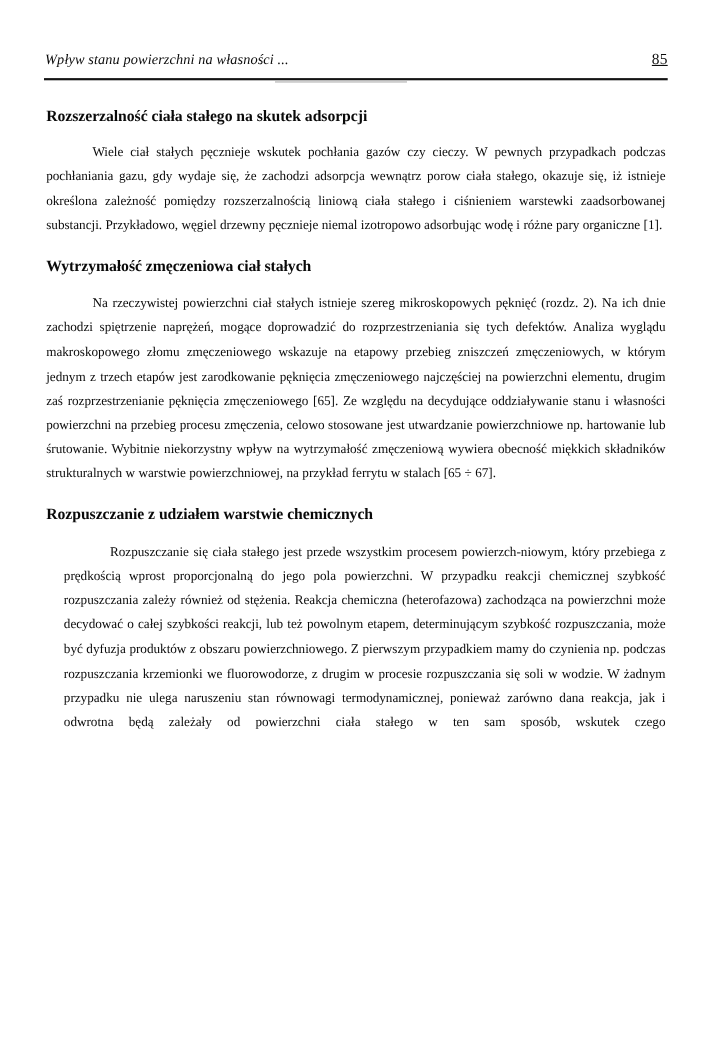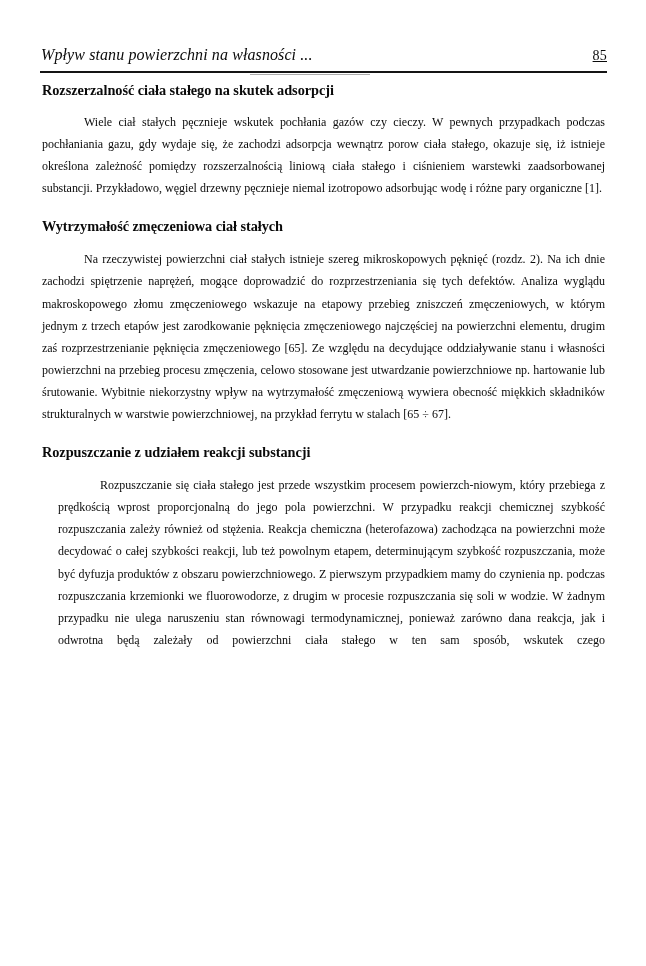--- a/index.html
+++ b/index.html
@@ -30,21 +30,21 @@
     position: absolute;
     left: 41px;
     top: 46px;
     width: 566px;
     display: flex;
     align-items: baseline;
     justify-content: space-between;
   }
   .running-head-title {
     font-style: italic;
-    font-size: 16px;
+    font-size: 13px;
     letter-spacing: 0.1px;
     white-space: nowrap;
   }
   .running-head-folio {
     font-size: 14px;
     font-style: normal;
     letter-spacing: 0.2px;
     text-decoration: underline;
   }
   .head-rule {
@@ -53,21 +53,21 @@
     top: 71px;
     width: 567px;
     height: 1.6px;
     background: #141414;
   }
 
   
   .content {
     position: absolute;
     left: 42px;
-    top: 80px;
+    top: 96px;
     width: 563px;
   }
 
   h2.section-heading {
     font-size: 14.3px;
     font-weight: bold;
     margin: 0;
     padding: 0;
     line-height: 20px;
     letter-spacing: -0.05px;
@@ -124,18 +124,18 @@
     <p class="body-par">Wiele ciał stałych pęcznieje wskutek pochłania gazów czy cieczy. W pewnych przypadkach podczas pochłaniania gazu, gdy wydaje się, że zachodzi adsorpcja wewnątrz porow ciała stałego, okazuje się, iż istnieje określona zależność pomiędzy rozszerzalnością liniową ciała stałego i ciśnieniem warstewki zaadsorbowanej substancji. Przykładowo, węgiel drzewny pęcznieje niemal izotropowo adsorbując wodę i różne pary organiczne [1].</p>
 
     <div class="sp-par-to-head"></div>
 
     <h2 class="section-heading">Wytrzymałość zmęczeniowa ciał stałych</h2>
     <div class="sp-head-to-par2"></div>
     <p class="body-par">Na rzeczywistej powierzchni ciał stałych istnieje szereg mikroskopowych pęknięć (rozdz. 2). Na ich dnie zachodzi spiętrzenie naprężeń, mogące doprowadzić do rozprzestrzeniania się tych defektów. Analiza wyglądu makroskopowego złomu zmęczeniowego wskazuje na etapowy przebieg zniszczeń zmęczeniowych, w którym jednym z trzech etapów jest zarodkowanie pęknięcia zmęczeniowego najczęściej na powierzchni elementu, drugim zaś rozprzestrzenianie pęknięcia zmęczeniowego [65]. Ze względu na decydujące oddziaływanie stanu i własności powierzchni na przebieg procesu zmęczenia, celowo stosowane jest utwardzanie powierzchniowe np. hartowanie lub śrutowanie. Wybitnie niekorzystny wpływ na wytrzymałość zmęczeniową wywiera obecność miękkich składników strukturalnych w warstwie powierzchniowej, na przykład ferrytu w stalach [65 ÷ 67].</p>
 
     <div class="sp-par-to-head"></div>
 
-    <h2 class="section-heading">Rozpuszczanie z udziałem reakcji substancji</h2>
+    <h2 class="section-heading">Rozpuszczanie z udziałem warstwie chemicznych</h2>
     <div class="sp-head-to-par2"></div>
     <p class="body-par runs-over">Rozpuszczanie się ciała stałego jest przede wszystkim procesem powierzch-niowym, który przebiega z prędkością wprost proporcjonalną do jego pola powierzchni. W przypadku reakcji chemicznej szybkość rozpuszczania zależy również od stężenia. Reakcja chemiczna (heterofazowa) zachodząca na powierzchni może decydować o całej szybkości reakcji, lub też powolnym etapem, determinującym szybkość rozpuszczania, może być dyfuzja produktów z obszaru powierzchniowego. Z pierwszym przypadkiem mamy do czynienia np. podczas rozpuszczania krzemionki we fluorowodorze, z drugim w procesie rozpuszczania się soli w wodzie. W żadnym przypadku nie ulega naruszeniu stan równowagi termodynamicznej, ponieważ zarówno dana reakcja, jak i odwrotna będą zależały od powierzchni ciała stałego w ten sam sposób, wskutek czego</p>
 
   </div>
 </div>
 
 </body></html>

